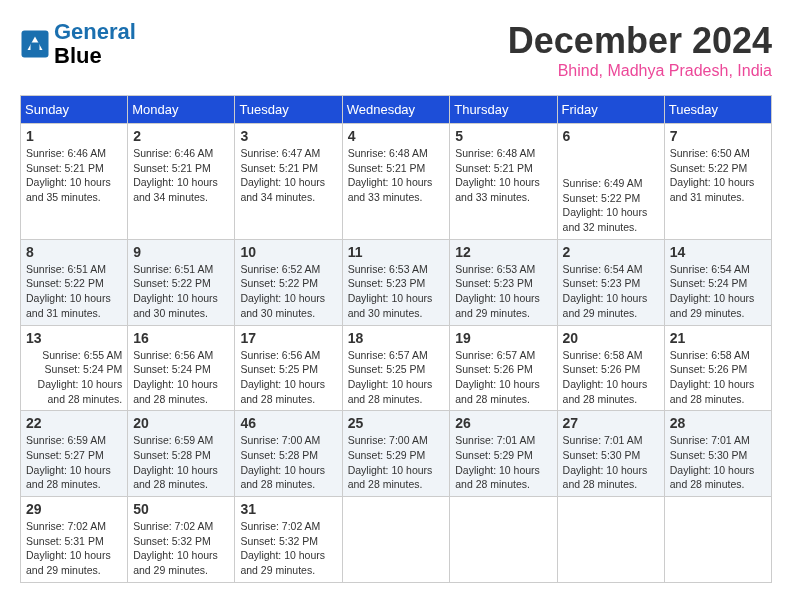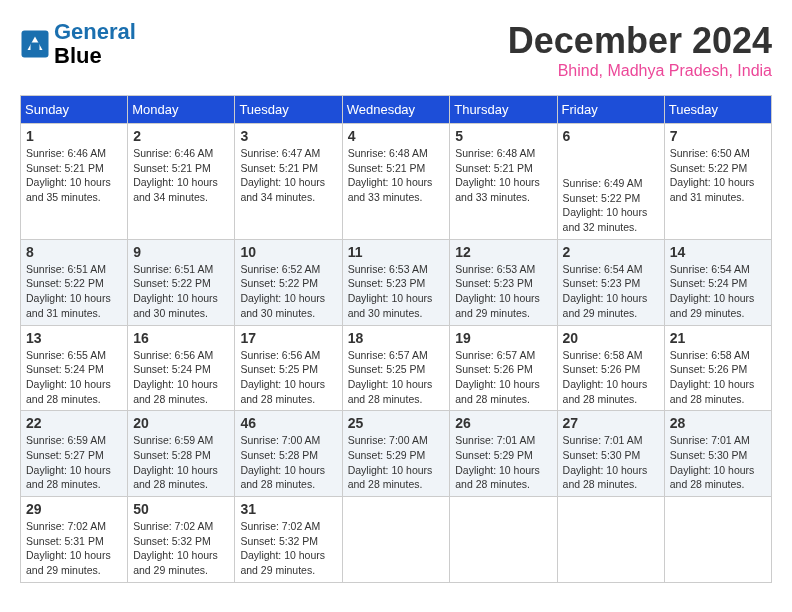--- a/index.html
+++ b/index.html
@@ -207,21 +207,21 @@
         <td>
           <span class="day-number">14</span>
           <div class="day-info" style="white-space: pre-line;">Sunrise: 6:54 AM
 Sunset: 5:24 PM
 Daylight: 10 hours and 29 minutes.</div>
         </td>
       </tr>
       <tr>
         <td>
           <span class="day-number">13</span>
-          <div class="day-info" style="white-space: pre-line;">Sunrise: 6:55 AM
+          <div class="day-info" style="white-space: pre-line; text-align: right;">Sunrise: 6:55 AM
 Sunset: 5:24 PM
 Daylight: 10 hours and 28 minutes.</div>
         </td>
         <td>
           <span class="day-number">16</span>
           <div class="day-info" style="white-space: pre-line;">Sunrise: 6:56 AM
 Sunset: 5:24 PM
 Daylight: 10 hours and 28 minutes.</div>
         </td>
         <td>

